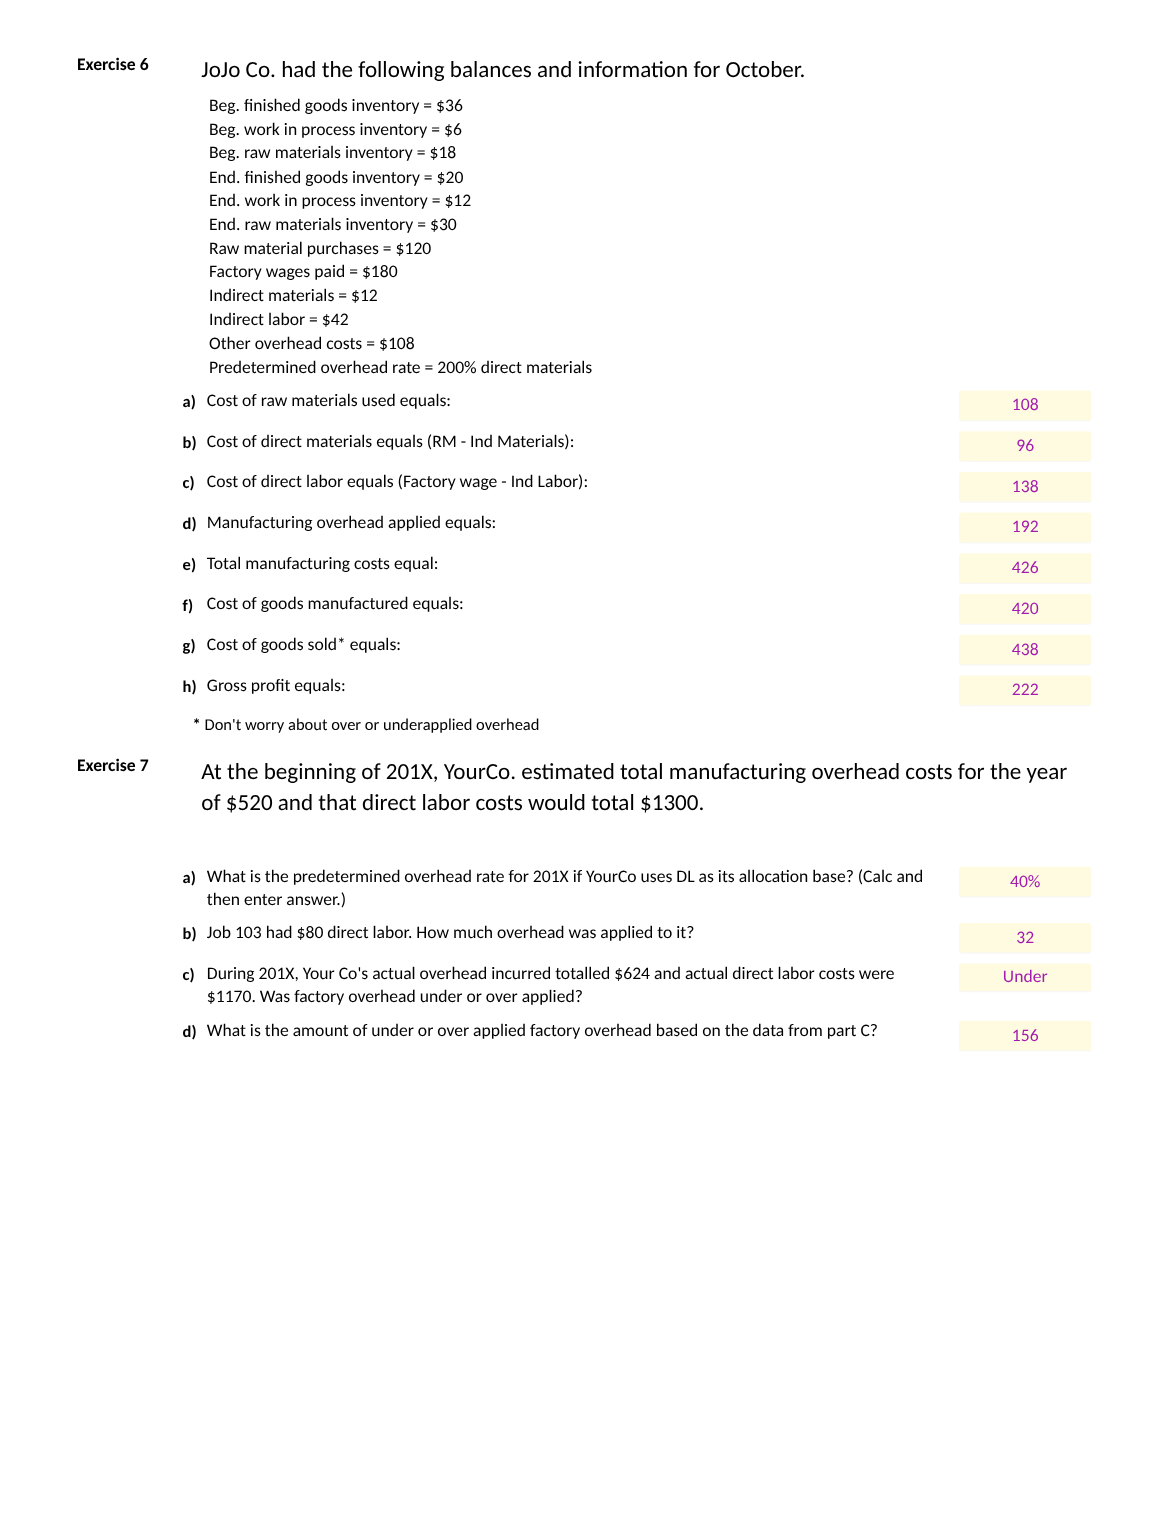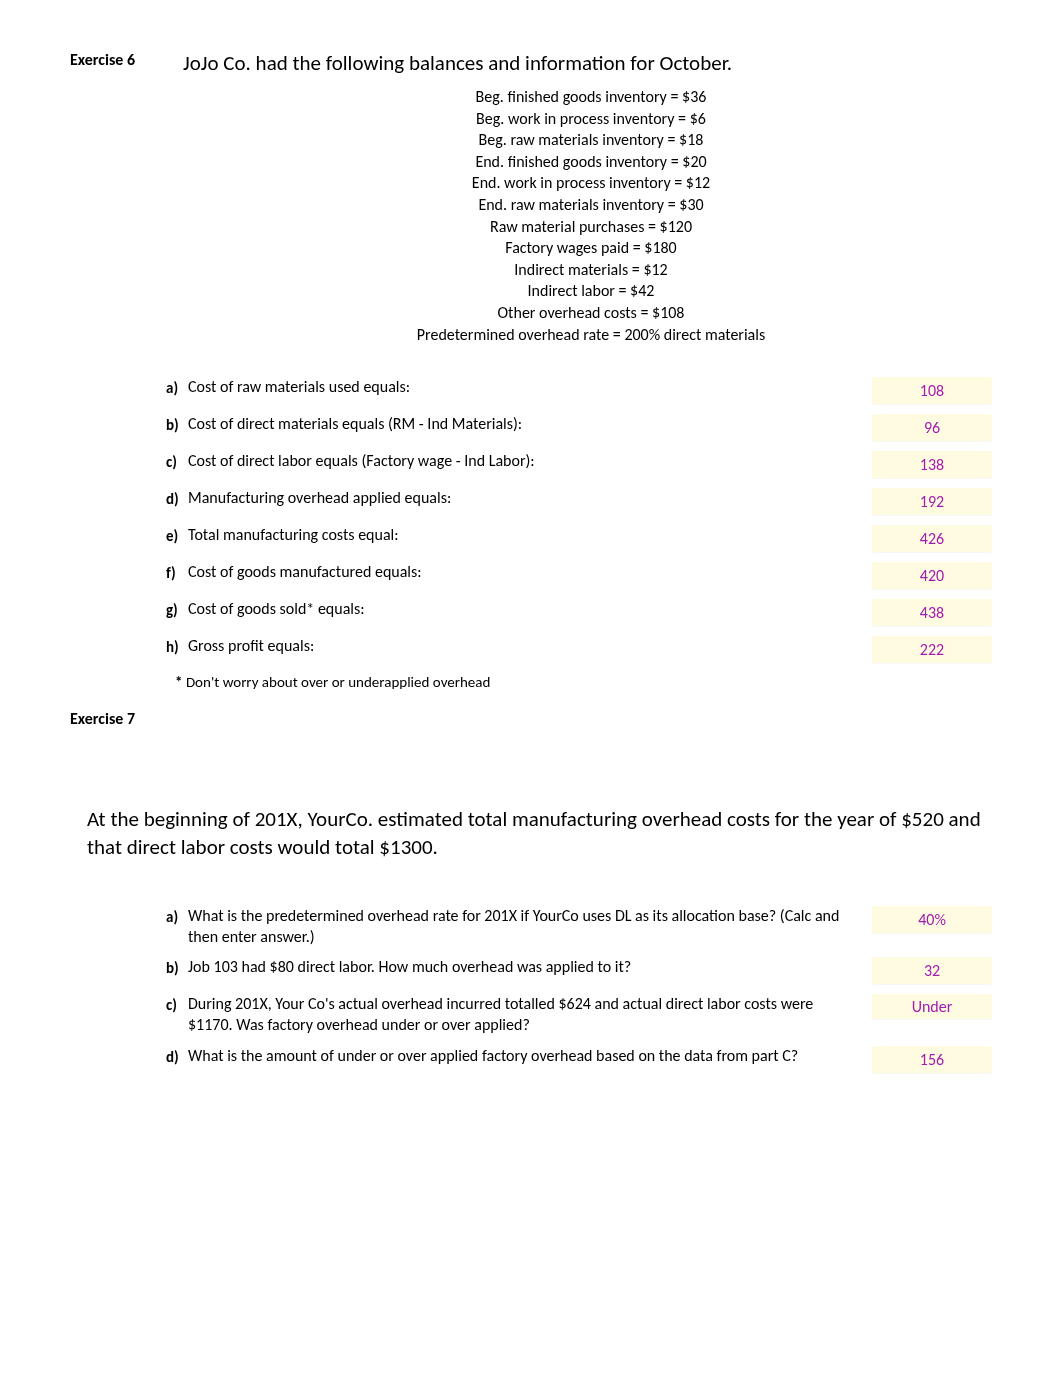--- a/index.html
+++ b/index.html
@@ -27,22 +27,21 @@
   .ex-intro {
     font-size: 21px;
     flex: 1;
     margin-left: 17px;
   }
   .info-block {
     margin-left: 120px;
     font-size: 16px;
     line-height: 1.35;
     margin-top: 10px;
-    margin-bottom: 32px;
-    text-align: center;
+    margin-bottom: 10px;
   }
   .qa-section {
     margin-left: 96px;
   }
   .qa-row {
     display: flex;
     align-items: flex-start;
     margin-bottom: 10px;
   }
   .qa-label {
@@ -77,21 +76,20 @@
     margin-left: 105px;
     font-size: 15px;
     margin-top: 6px;
     margin-bottom: 18px;
   }
   .footnote-star {
     font-weight: bold;
   }
   .ex7 {
     margin-top: 8px;
-    flex-direction: column;
   }
   .ex7 .ex-intro {
     line-height: 1.35;
   }
   .gap {
     height: 36px;
   }
 </style>
 </head>
 <body>

